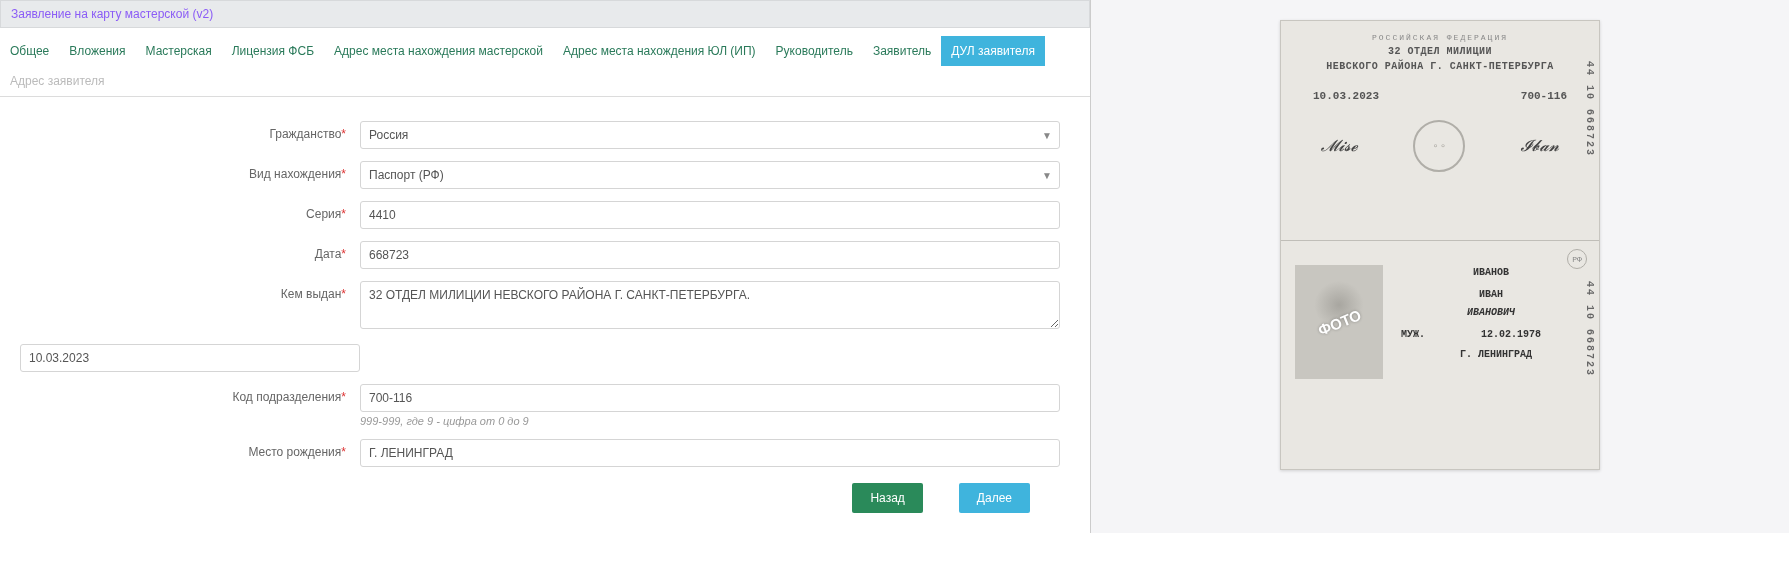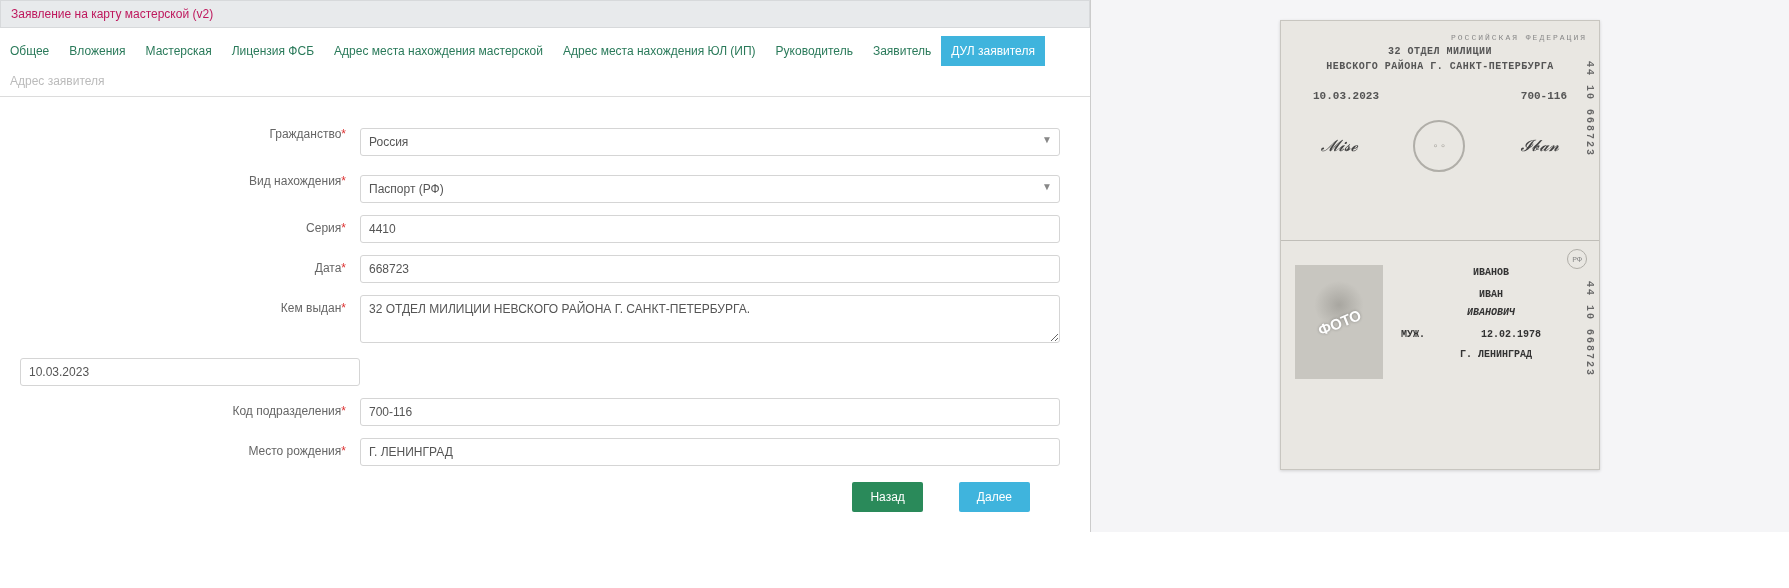--- a/index.html
+++ b/index.html
@@ -1,44 +1,44 @@
 <!DOCTYPE html>
 <html><head>
 <meta charset="utf-8">
 <style>
 * { box-sizing: border-box; margin: 0; padding: 0; }
 body { font-family: Arial, Helvetica, sans-serif; font-size: 12px; color: #555; background: #fff; display: flex; }
 .left-pane { width: 1090px; flex-shrink: 0; }
 .right-pane { flex: 1; background: #f5f5f7; border-left: 1px solid #ccc; display: flex; justify-content: center; align-items: flex-start; padding: 20px 10px; overflow: hidden; }
-.window-title-bar { background: #e8eaec; border: 1px solid #d7d9db; padding: 6px 10px; font-size: 12px; color: #be185d; }
+.window-title-bar { background: #e8eaec; border: 1px solid #d7d9db; padding: 6px 10px; font-size: 12px; color: #8b5cf6; }
 .tabs { display: flex; border-bottom: 1px solid #dcdcdc; margin: 8px 0 4px 0; padding: 0 0; flex-wrap: wrap; }
 .tab { padding: 8px 10px; font-size: 12px; color: #2a7a5a; cursor: pointer; white-space: nowrap; }
 .tab.active { background: #3fb4dd; color: #fff; }
 .tab.disabled { color: #bbb; cursor: default; }
 .form { padding: 20px 30px 20px 20px; }
 .form-row { display: flex; align-items: flex-start; margin-bottom: 12px; }
 .form-label { width: 340px; text-align: right; padding-right: 14px; padding-top: 6px; font-size: 12px; color: #666; }
 .req { color: #d33; }
 .form-control-wrap { flex: 1; }
 .input, .select, .textarea { width: 100%; border: 1px solid #d5d5d5; border-radius: 3px; padding: 6px 8px; font-size: 12px; color: #555; background: #fff; font-family: inherit; }
-.select { appearance: none; background-image: none; position: relative; margin-top: 7px; }
+.select { appearance: none; background-image: none; position: relative; }
 .select-wrap { position: relative; }
 .select-caret { position: absolute; right: 8px; top: 50%; transform: translateY(-50%); color: #888; pointer-events: none; font-size: 10px; }
 .textarea { height: 48px; resize: both; }
 .input.date { width: 340px; }
 .help { font-size: 11px; color: #999; font-style: italic; margin-top: 3px; }
 .buttons { display: flex; justify-content: flex-end; gap: 8px; padding-right: 30px; margin-top: 16px; }
 .btn { padding: 8px 18px; font-size: 12px; border: none; border-radius: 2px; cursor: pointer; color: #fff; margin-left: 28px; }
 .btn-back { background: #2a8a5a; }
 .btn-next { background: #3fb4dd; }
 
 .scan { width: 320px; height: 450px; background: #e9e7e2; border: 1px solid #c8c6c0; position: relative; font-family: 'Courier New', monospace; box-shadow: 0 1px 3px rgba(0,0,0,0.15); }
 .scan-top { height: 220px; border-bottom: 1px solid #c0beb8; padding: 12px; position: relative; }
 .scan-bottom { height: 230px; padding: 10px; position: relative; }
-.scan-hdr { text-align: right; font-size: 8px; letter-spacing: 2px; color: #888; }
+.scan-hdr { text-align: center; font-size: 8px; letter-spacing: 2px; color: #888; }
 .scan-issuer { text-align: center; font-size: 10px; font-weight: bold; margin-top: 4px; letter-spacing: 0.5px; }
 .scan-line { display: flex; justify-content: space-between; font-size: 11px; font-weight: bold; margin-top: 18px; padding: 0 20px; }
 .scan-sign { margin-top: 18px; display: flex; justify-content: space-around; align-items: center; }
 .sign-script { font-style: italic; font-family: cursive; font-size: 16px; color: #444; }
 .stamp { width: 52px; height: 52px; border: 2px solid #b0aea8; border-radius: 50%; display: flex; align-items: center; justify-content: center; color: #b0aea8; font-size: 9px; }
 .side-num { position: absolute; right: 4px; writing-mode: vertical-rl; font-size: 10px; letter-spacing: 2px; color: #666; font-weight: bold; }
 .side-num.top { top: 40px; }
 .side-num.bot { top: 260px; }
 .photo-box { position: absolute; left: 14px; top: 24px; width: 88px; height: 114px; background: #c8c6c0; display: flex; align-items: center; justify-content: center; }
 .photo-box::before { content: ""; position: absolute; inset: 0; background: radial-gradient(ellipse 40% 30% at 50% 35%, #a8a6a0 0%, #c8c6c0 70%); }
@@ -100,20 +100,21 @@
     </div>
 
     <div class="form-row">
       <div class="form-control-wrap"><input class="input date" value="10.03.2023" style=""></div>
     </div>
 
     <div class="form-row">
       <div class="form-label"><span>Код подразделения</span><span class="req">*</span></div>
       <div class="form-control-wrap">
         <input class="input" value="700-116" style="">
+        <div class="help">999-999, где 9 - цифра от 0 до 9</div>
       </div>
     </div>
 
     <div class="form-row">
       <div class="form-label"><span>Место рождения</span><span class="req">*</span></div>
       <div class="form-control-wrap"><input class="input" value="Г. ЛЕНИНГРАД" style=""></div>
     </div>
 
     <div class="buttons">
       <button class="btn btn-back">Назад</button>

